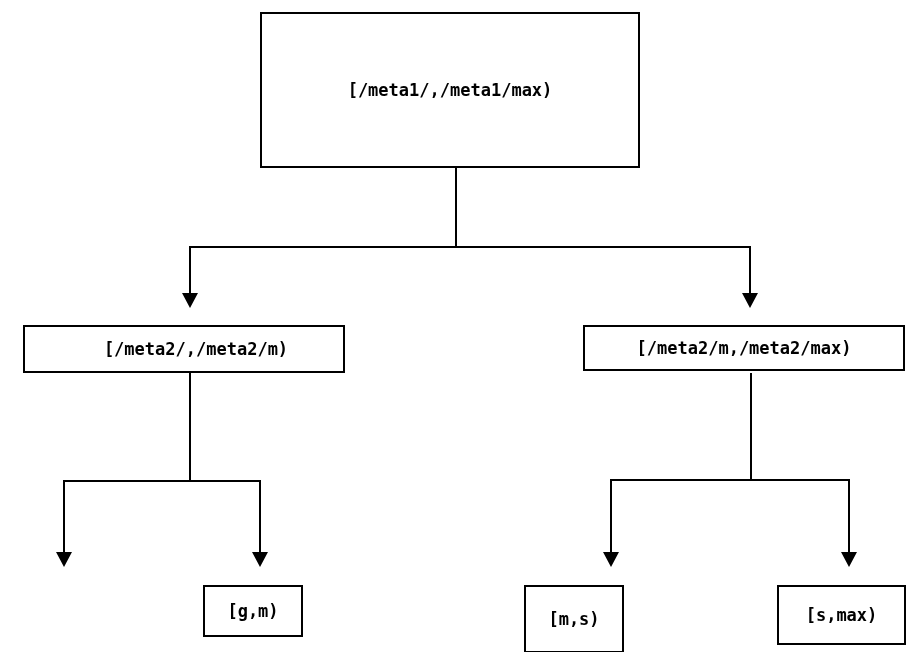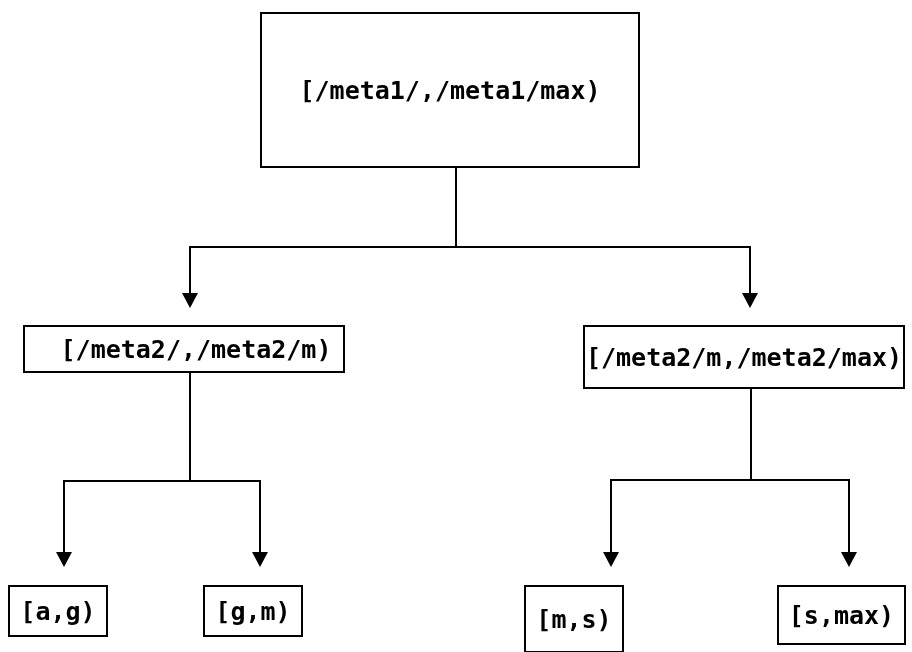--- a/index.html
+++ b/index.html
@@ -25,27 +25,27 @@
   .node {
     position: absolute;
     box-sizing: border-box;
     border: 2px solid #000000;
     background: #ffffff;
     display: flex;
     align-items: center;
     justify-content: center;
     color: #000000;
     font-weight: bold;
-    font-size: 25px;
+    font-size: 17px;
     white-space: pre;
     line-height: 1;
   }
   #node-root  { left: 260px; top: 12px;  width: 380px; height: 156px; }
   #node-left  { left: 23px;  top: 325px; width: 322px; height: 48px; padding-left: 24px; }
-  #node-right { left: 583px; top: 325px; width: 322px; height: 64px; }
+  #node-right { left: 583px; top: 325px; width: 322px; height: 46px; }
   #node-ag    { left: 8px;   top: 585px; width: 100px; height: 52px; }
   #node-gm    { left: 203px; top: 585px; width: 100px; height: 52px; justify-content: center; }
   #node-ms    { left: 524px; top: 585px; width: 100px; height: 68px; }
   #node-smax  { left: 777px; top: 585px; width: 129px; height: 60px; }
 </style>
 </head>
 <body>
 
 <div class="canvas">
 
@@ -73,23 +73,20 @@
   </div>
 
   <div class="node" id="node-left">
     <span>[/meta2/,/meta2/m)</span>
   </div>
 
   <div class="node" id="node-right">
     <span>[/meta2/m,/meta2/max)</span>
   </div>
 
-  <div class="node" id="node-ag">
-    <span>[a,g)</span>
-  </div>
 
   <div class="node" id="node-gm">
     <span>[g,m)</span>
   </div>
 
   <div class="node" id="node-ms">
     <span>[m,s)</span>
   </div>
 
   <div class="node" id="node-smax">

